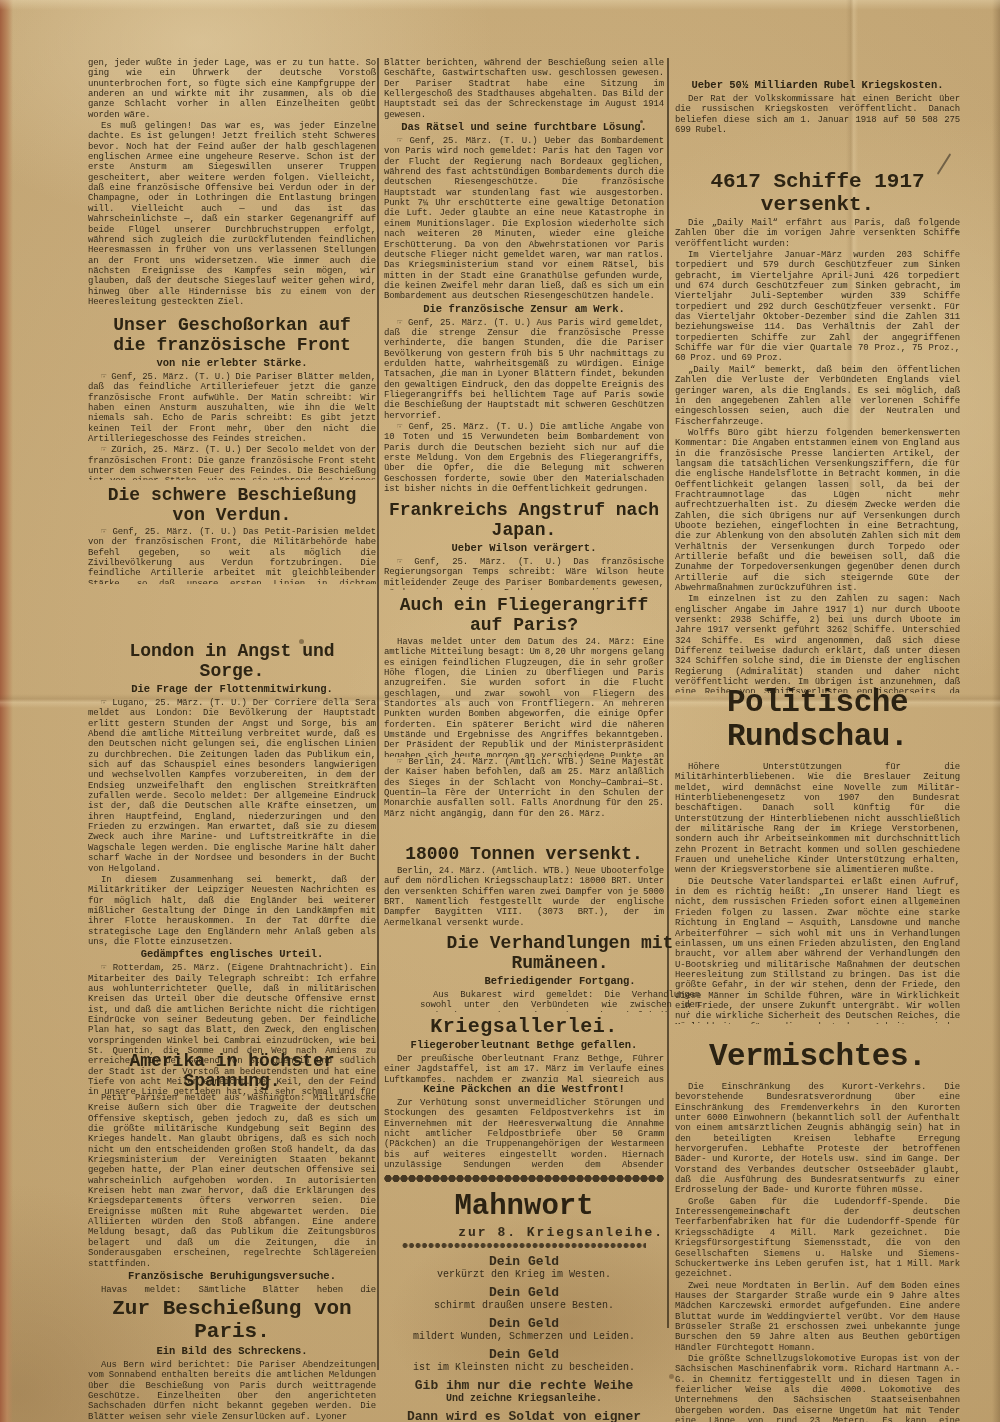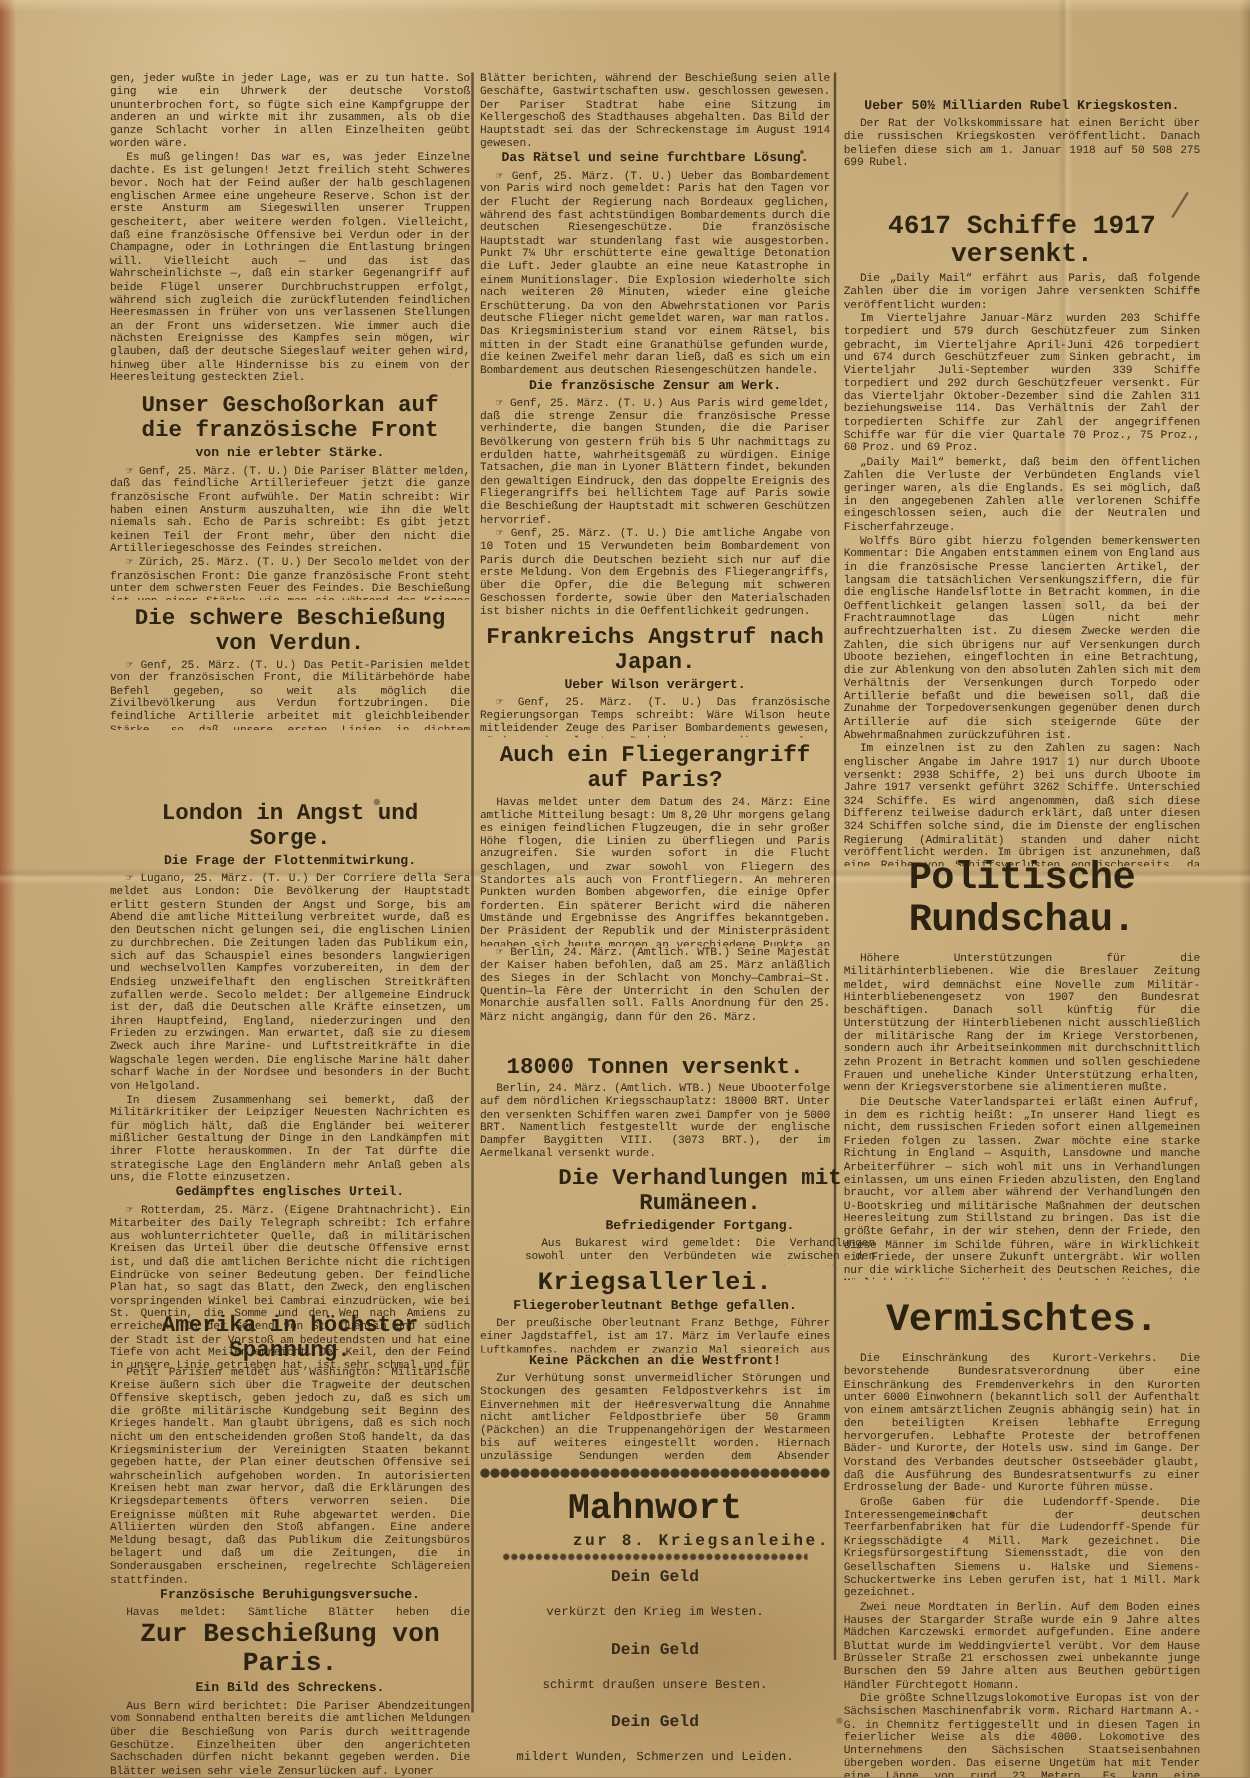--- a/index.html
+++ b/index.html
@@ -44,21 +44,21 @@
     letter-spacing:-.5px;}
   .wavy{height:11px;margin:3px 0;
     background:radial-gradient(circle at 4px 5.5px, rgba(56,44,26,.9) 3.4px, transparent 4px);
     background-size:8px 11px;background-repeat:repeat-x;}
   .bead{height:7px;margin:2px 18px 4px;
     background:radial-gradient(circle at 3px 3.5px, rgba(56,44,26,.85) 2.2px, transparent 2.8px);
     background-size:6.5px 7px;background-repeat:repeat-x;}
   .mah-title{font-size:29px;font-weight:bold;text-align:center;margin:6px 0 2px;color:#2b2212;}
   .mah-sub{font-size:13px;font-weight:bold;text-align:right;letter-spacing:2px;margin:2px 0 2px;}
   .pa{font-size:13px;font-weight:bold;text-align:center;margin:5px 0 0;}
-  .pb{font-size:10px;text-align:center;margin:16px;}
+  .pb{font-size:10px;text-align:center;margin:0;}
   .pb.strong{font-weight:bold;}
 </style>
 </head>
 <body>
 
 <div id="page">
   <div class="edge-left"></div>
   <div class="edge-right"></div>
   <div class="edge-top"></div>
   <div class="crease-h"></div>

